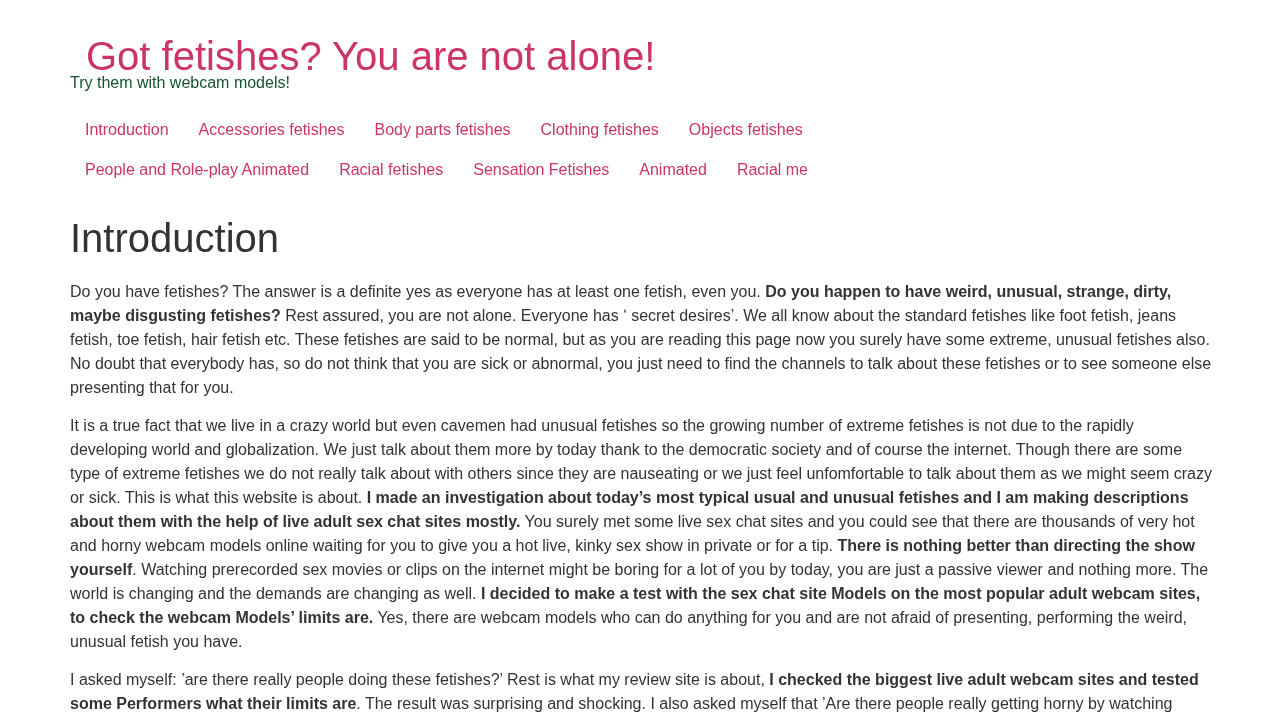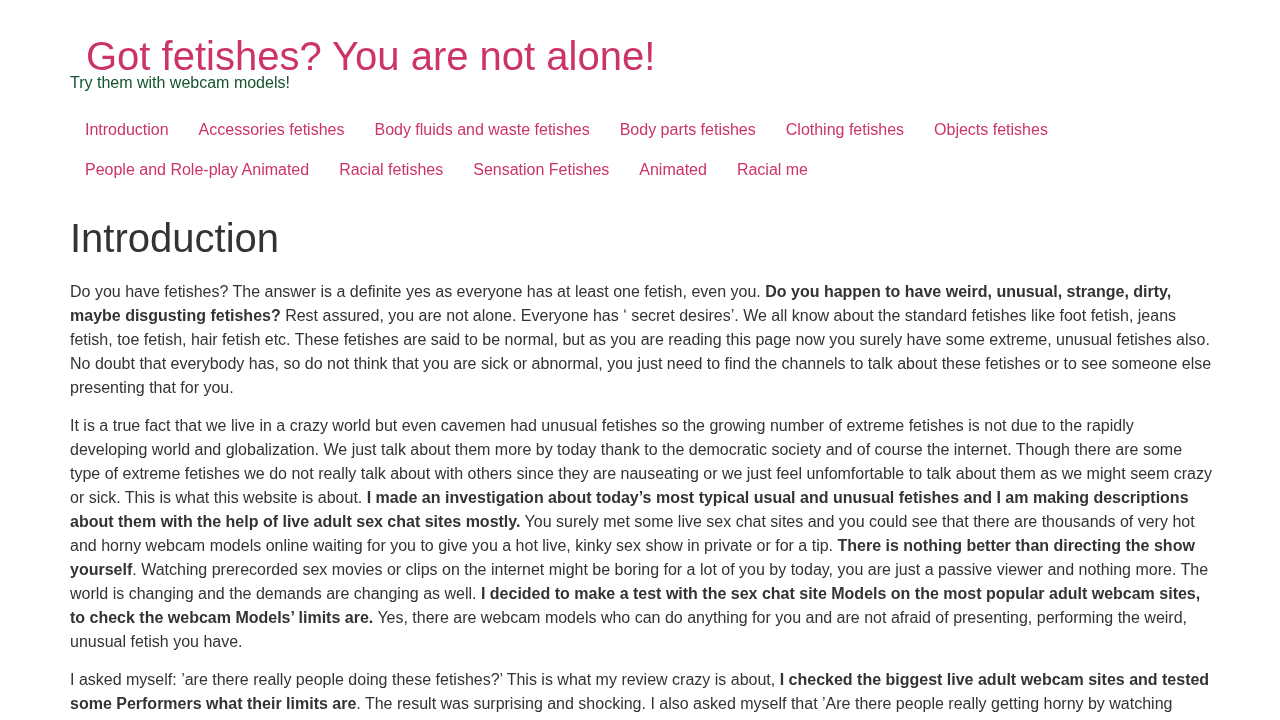--- a/index.html
+++ b/index.html
@@ -34,33 +34,32 @@
 </head>
 <body>
 
 <a class="site-title" href="#">Got fetishes? You are not alone!</a>
 <p class="tagline">Try them with webcam models!</p>
 
 <nav class="nav">
   <div class="nav-row">
     <a href="#">Introduction</a>
     <a href="#">Accessories fetishes</a>
-    <a href="#">Body fluids and waste fetishes</a>
     <a href="#">Body parts fetishes</a>
     <a href="#">Clothing fetishes</a>
     <a href="#">Objects fetishes</a>
   </div>
   <div class="nav-row">
     <a href="#">People and Role-play Animated</a>
     <a href="#">Racial fetishes</a>
     <a href="#">Sensation Fetishes</a>
     <a href="#">Animated</a>
     <a href="#">Racial me</a>
   </div>
 </nav>
 
 <h1 class="page-title">Introduction</h1>
 
 <div class="content">
   <p><span>Do you have fetishes? The answer is a definite yes as everyone has at least one fetish, even you. </span><strong>Do you happen to have weird, unusual, strange, dirty, maybe disgusting fetishes?</strong><span> Rest assured, you are not alone. Everyone has ‘ secret desires’. We all know about the standard fetishes like foot fetish, jeans fetish, toe fetish, hair fetish etc. These fetishes are said to be normal, but as you are reading this page now you surely have some extreme, unusual fetishes also. No doubt that everybody has, so do not think that you are sick or abnormal, you just need to find the channels to talk about these fetishes or to see someone else presenting that for you.</span></p>
   <p><span>It is a true fact that we live in a crazy world but even cavemen had unusual fetishes so the growing number of extreme fetishes is not due to the rapidly developing world and globalization. We just talk about them more by today thank to the democratic society and of course the internet. Though there are some type of extreme fetishes we do not really talk about with others since they are nauseating or we just feel unfomfortable to talk about them as we might seem crazy or sick. This is what this website is about. </span><strong>I made an investigation about today’s most typical usual and unusual fetishes and I am making descriptions about them with the help of live adult sex chat sites mostly.</strong><span> You surely met some live sex chat sites and you could see that there are thousands of very hot and horny webcam models online waiting for you to give you a hot live, kinky sex show in private or for a tip. </span><strong>There is nothing better than directing the show yourself</strong><span>. Watching prerecorded sex movies or clips on the internet might be boring for a lot of you by today, you are just a passive viewer and nothing more. The world is changing and the demands are changing as well. </span><strong>I decided to make a test with the sex chat site Models on the most popular adult webcam sites, to check the webcam Models’ limits are.</strong><span> Yes, there are webcam models who can do anything for you and are not afraid of presenting, performing the weird, unusual fetish you have.</span></p>
-  <p><span>I asked myself: ’are there really people doing these fetishes?’ This is what my review crazy is about, </span><strong>I checked the biggest live adult webcam sites and tested some Performers what their limits are</strong><span>. The result was surprising and shocking. I also asked myself that ’Are there people really getting horny by watching</span></p>
+  <p><span>I asked myself: ’are there really people doing these fetishes?’ Rest is what my review site is about, </span><strong>I checked the biggest live adult webcam sites and tested some Performers what their limits are</strong><span>. The result was surprising and shocking. I also asked myself that ’Are there people really getting horny by watching</span></p>
 </div>
 
 </body></html>

